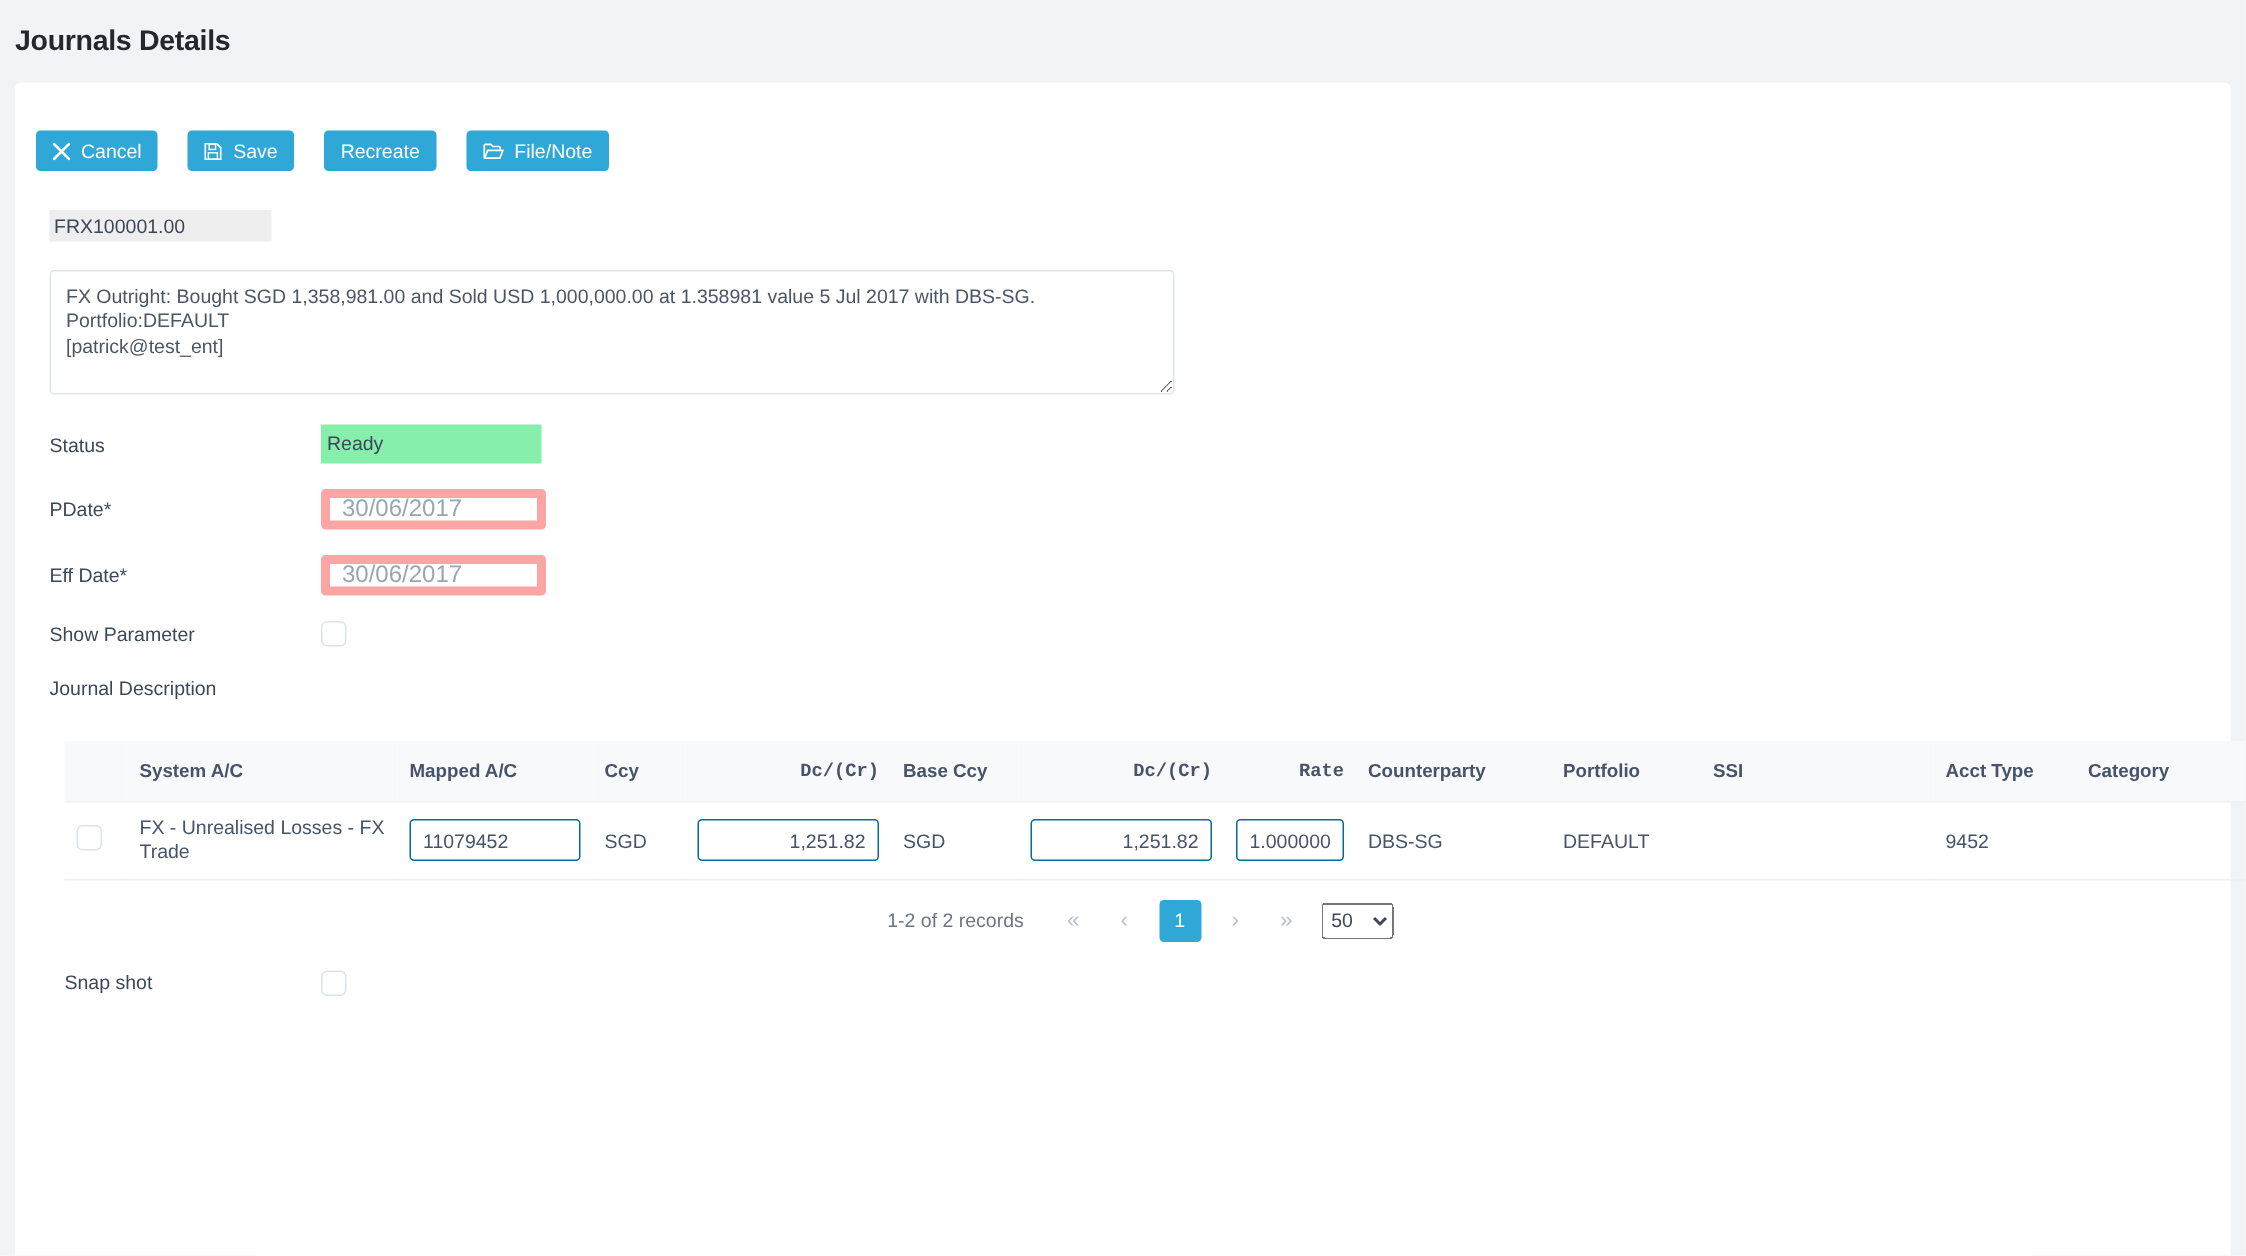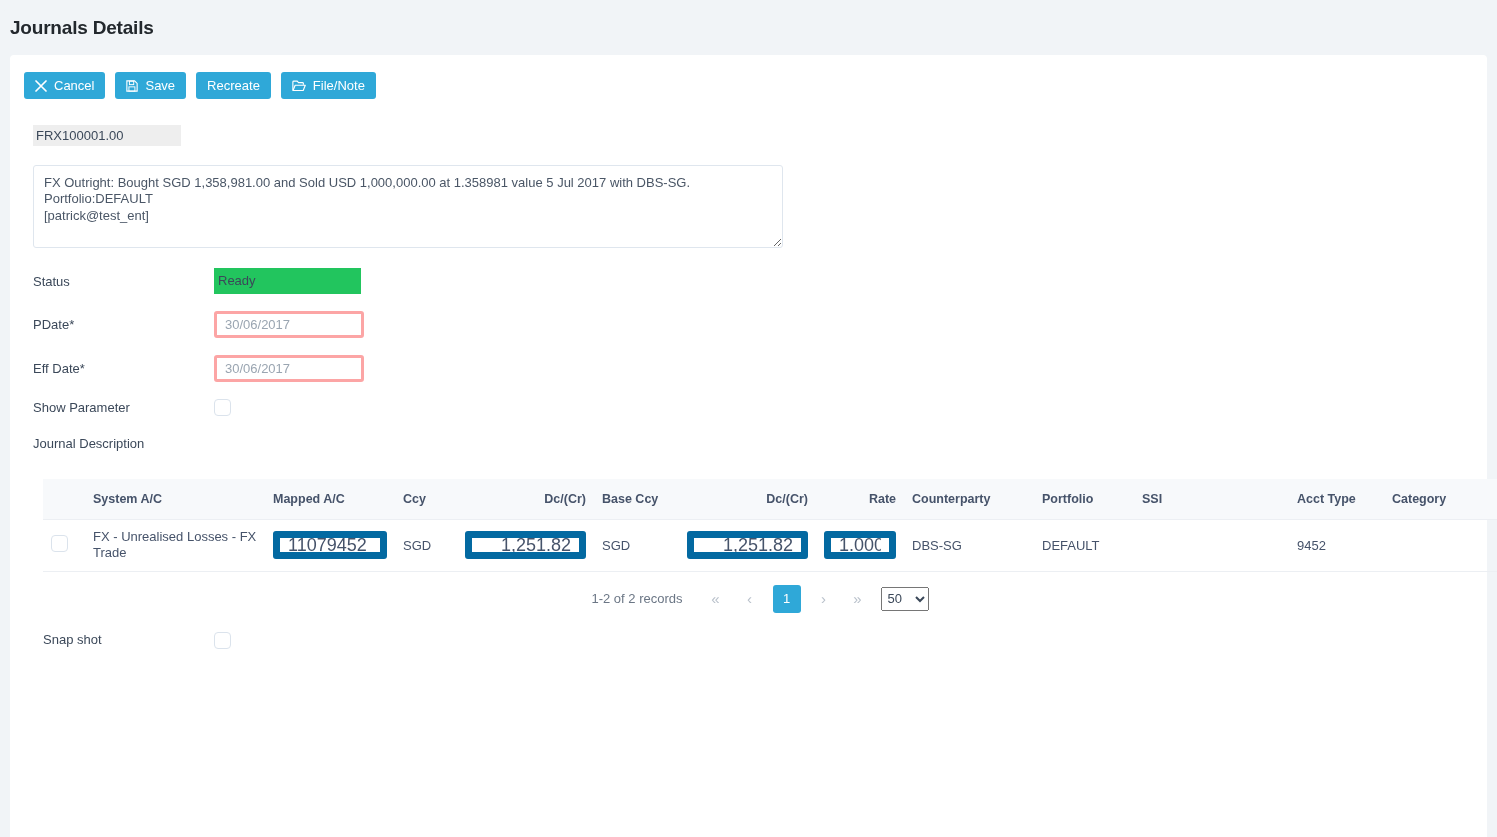--- a/index.html
+++ b/index.html
@@ -35,23 +35,23 @@
     left: 10px;
     top: 55px;
     width: 1477px;
     min-height: 782px;
     background: #ffffff;
     border-radius: 4px 4px 0 0;
   }
 
   
   #toolbar {
-    padding: 17px 0 0 14px;
+    padding: 32px 0 0 14px;
     display: flex;
-    gap: 10px;
+    gap: 20px;
   }
   .tbtn {
     height: 27px;
     padding: 0 11px;
     border: none;
     border-radius: 3px;
     background: #2fa8d8;
     color: #ffffff;
     font-family: "Liberation Sans", sans-serif;
     font-size: 13px;
@@ -101,33 +101,33 @@
   .flabel {
     width: 181px;
     flex: 0 0 181px;
     font-size: 13px;
     color: #3b4859;
   }
   .fvalue-readonly {
     width: 147px;
     height: 26px;
     line-height: 26px;
-    background: #22c55e;
+    background: #86efac;
     padding-left: 4px;
     font-size: 13px;
     color: #3b4859;
   }
   .finput {
     width: 150px;
     height: 27px;
-    border: 3px solid #fca5a5;
+    border: 6px solid #fca5a5;
     border-radius: 3px;
     padding: 0 8px;
     font-family: "Liberation Sans", sans-serif;
-    font-size: 13px;
+    font-size: 16px;
     color: #9aa5b1;
     outline: none;
     background: #fff;
   }
 
   .cbox {
     width: 17px;
     height: 17px;
     border: 1px solid #dbe3ec;
     border-radius: 4px;
@@ -170,38 +170,38 @@
     background: #f7f9fb;
     height: 40px;
     font-size: 12.5px;
     font-weight: bold;
     color: #46536a;
     text-align: left;
     padding: 0 8px;
     vertical-align: middle;
     white-space: nowrap;
   }
-  table.grid thead th.num { text-align: right; }
+  table.grid thead th.num { text-align: right; font-family: Liberation Mono, monospace; }
   table.grid tbody td {
     height: 52px;
     padding: 0 8px;
     font-size: 13px;
     color: #46536a;
     vertical-align: middle;
     border-bottom: 1px solid #eceff3;
   }
   table.grid tbody tr:first-child td { border-top: 1px solid #eceff3; }
   .cell-input {
     width: 100%;
     height: 28px;
-    border: 7px solid #0369a1;
+    border: 1px solid #0369a1;
     border-radius: 3px;
     padding: 0 8px;
     font-family: "Liberation Sans", sans-serif;
-    font-size: 18px;
+    font-size: 13px;
     color: #46536a;
     outline: none;
     background: #fff;
   }
   .cell-input.right { text-align: right; }
   .acct-name { line-height: 1.22; }
 
   
   .c-chk   { width: 42px; }
   .c-sys   { width: 180px; }

